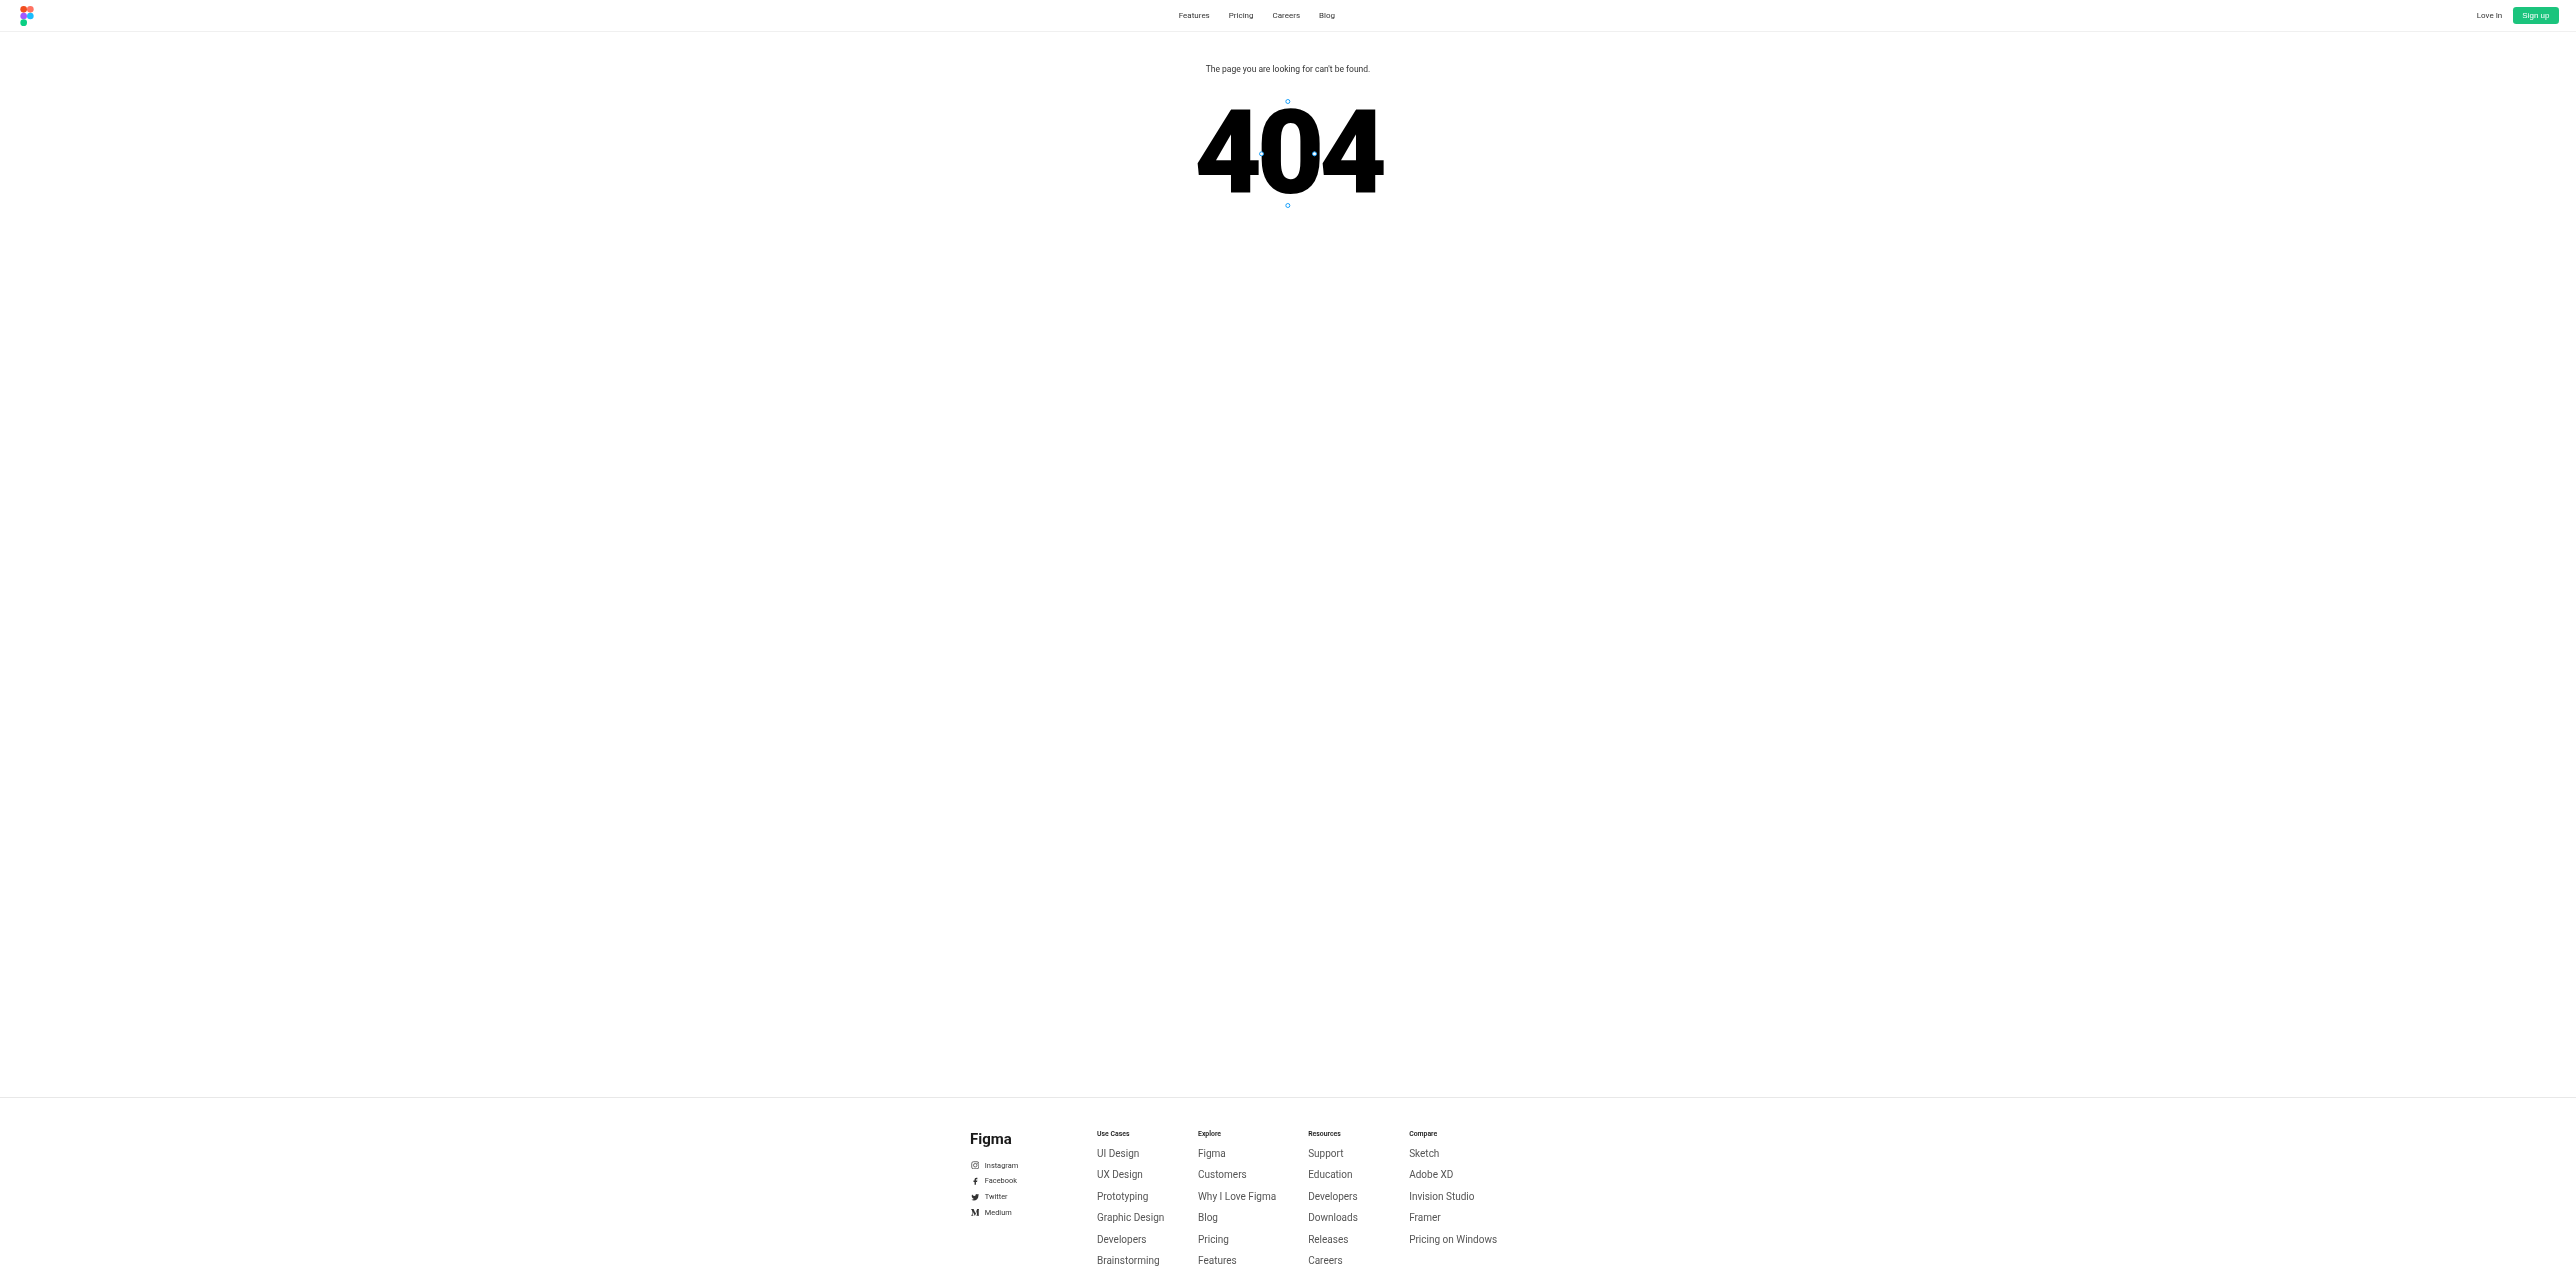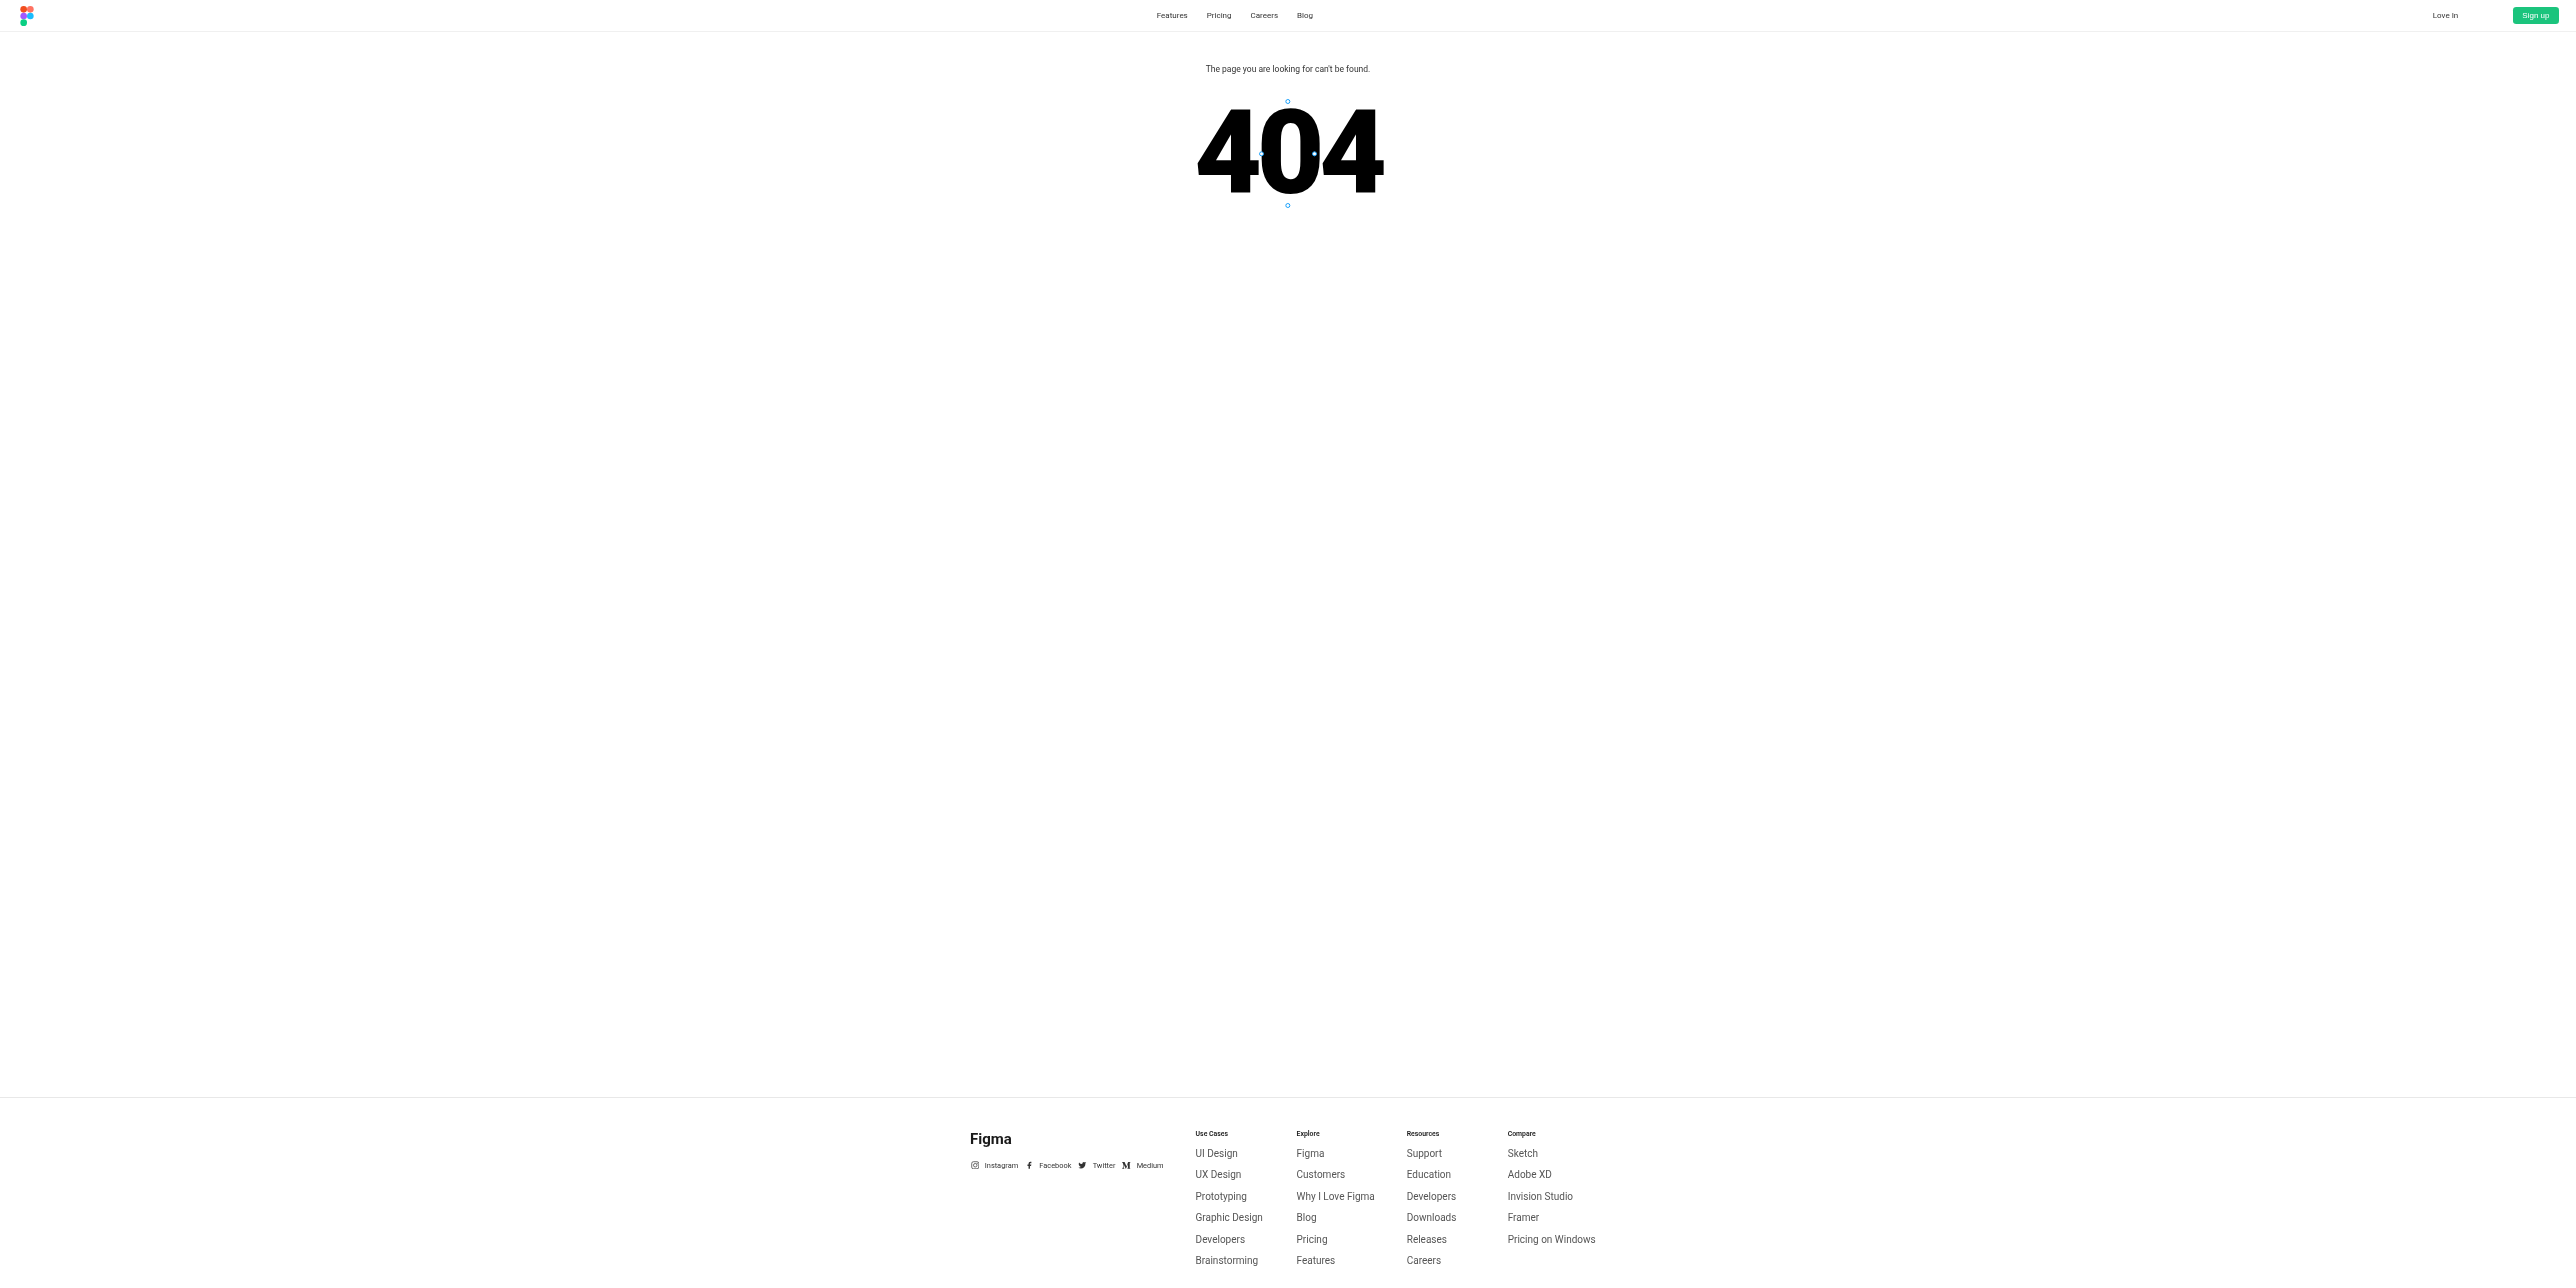--- a/index.html
+++ b/index.html
@@ -69,21 +69,20 @@
 
     .signup-btn {
       background: #1bc47d;
       color: #fff;
       border: none;
       border-radius: 3.2px;
       padding: 4.2px 9.5px;
       font-size: 8px;
       cursor: pointer;
       font-weight: 500;
-      margin-left: 44px;
     }
 
     
     main {
       flex: 1;
       display: flex;
       flex-direction: column;
       align-items: center;
       padding: 32px 10.6px;
     }
@@ -141,21 +140,21 @@
 
     .footer-brand-name {
       font-size: 15px;
       font-weight: 700;
       color: #1a1a1a;
       margin-bottom: 12.7px;
     }
 
     .social-links {
       display: flex;
-      flex-direction: row;
+      flex-direction: column;
       gap: 6.4px;
     }
 
     .social-link {
       display: flex;
       align-items: center;
       gap: 5.3px;
       text-decoration: none;
       color: #333;
       font-size: 7.4px;

